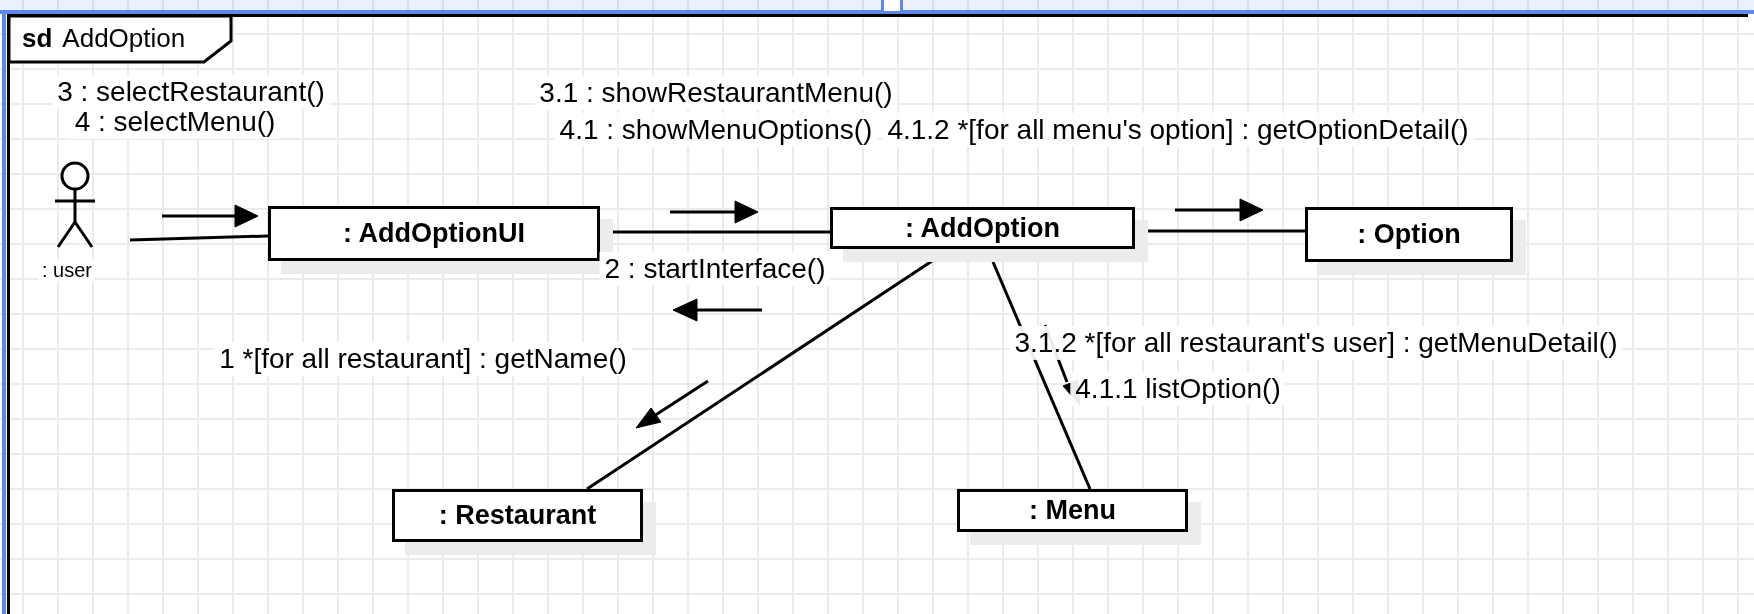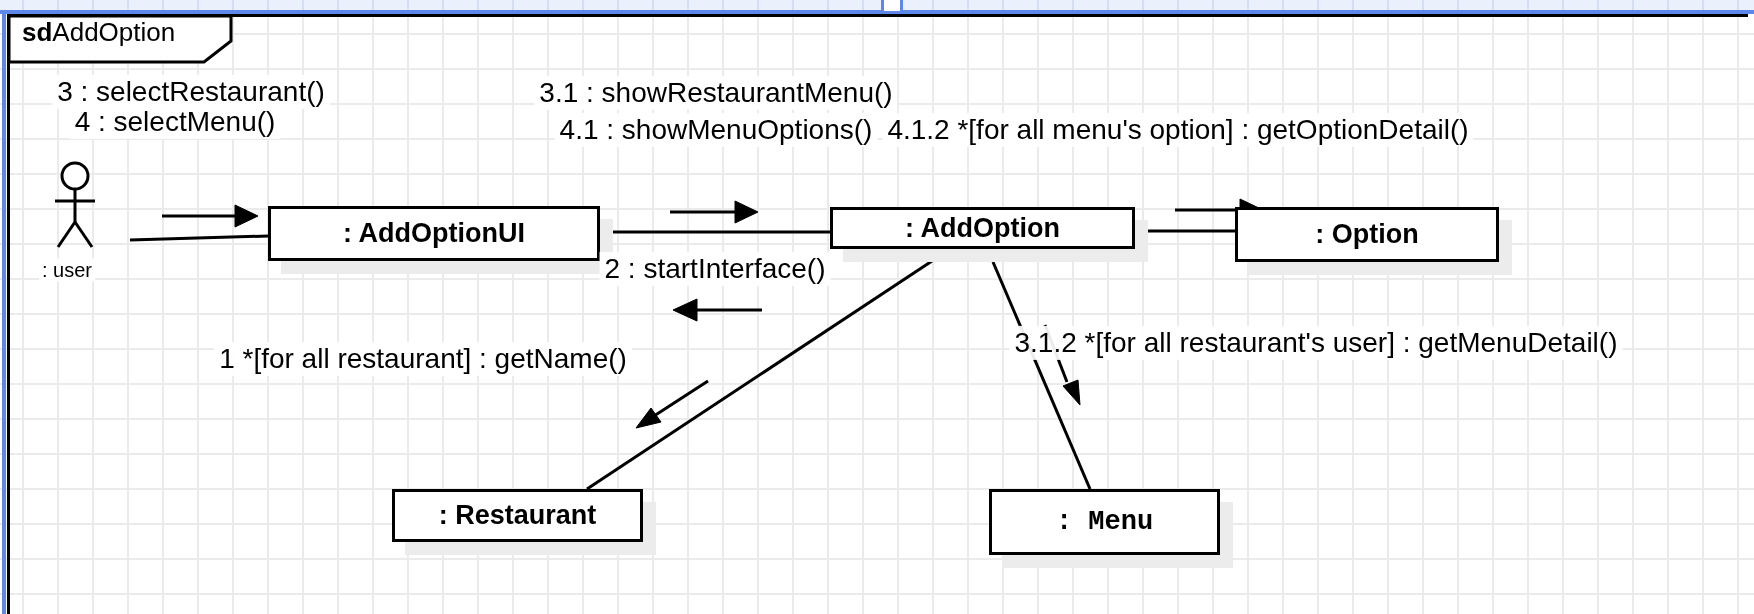--- a/index.html
+++ b/index.html
@@ -21,40 +21,40 @@
   
   .obj {
     position:absolute; box-sizing:border-box; z-index:10;
     background:#fff; border:3px solid #000;
     display:flex; align-items:center; justify-content:center;
     font-weight:bold; font-size:27px; white-space:nowrap;
     box-shadow:13px 13px 0 #ececec;
   }
   #obj-addoptionui { left:268px; top:206px; width:332px; height:55px; }
   #obj-addoption   { left:830px; top:207px; width:305px; height:42px; }
-  #obj-option      { left:1235px; top:207px; width:264px; height:55px;align-items:center; }
+  #obj-option      { left:1305px; top:207px; width:208px; height:55px;align-items:center; }
   #obj-restaurant  { left:392px; top:489px; width:251px; height:53px; }
-  #obj-menu        { left:989px; top:489px; width:231px; height:66px;font-family:Liberation Mono, monospace; }
+  #obj-menu        { left:957px; top:489px; width:231px; height:43px; }
 
   
   .msg {
     position:absolute; z-index:20; transform:translate(-50%,-50%);
     white-space:nowrap; font-size:28px; line-height:1.15;
     background:rgba(255,255,255,0.92); padding:1px 5px;
   }
   .actor-label {
     position:absolute; z-index:20; transform:translate(-50%,-50%);
     left:67px; top:270px; font-weight:normal; font-size:20px; white-space:nowrap;
     background:rgba(255,255,255,0.92); padding:0 3px;
   }
 
   
   .frame-tab-text {
     position:absolute; left:22px; top:17px; width:190px; height:42px; z-index:20;
-    display:flex; align-items:flex-start; font-size:26px; white-space:nowrap;
+    display:flex; align-items:center; gap:10px; font-size:26px; white-space:nowrap;
   }
   .frame-tab-text .kw { font-weight:bold; }
 
   
   .outside-strip {
     position:absolute; left:0; top:0; width:1754px; height:11px; z-index:40;
     background-color:#eaf1fc;
     background-image:linear-gradient(to right, #d4def2 2px, transparent 2px);
     background-size:35px 11px; background-position:22px 0;
   }
@@ -140,20 +140,21 @@
   <div class="actor-label">: user</div>
 
   <div class="msg" style="left:191px; top:92px;">3 : selectRestaurant()</div>
   <div class="msg" style="left:175px; top:122px;">4 : selectMenu()</div>
   <div class="msg" style="left:716px; top:93px;">3.1 : showRestaurantMenu()</div>
   <div class="msg" style="left:716px; top:130px;">4.1 : showMenuOptions()</div>
   <div class="msg" style="left:1178px; top:130px;">4.1.2 *[for all menu's option] : getOptionDetail()</div>
   <div class="msg" style="left:715px; top:269px;">2 : startInterface()</div>
   <div class="msg" style="left:423px; top:359px;">1 *[for all restaurant] : getName()</div>
   <div class="msg" style="left:1316px; top:343px;">3.1.2 *[for all restaurant's user] : getMenuDetail()</div>
+  <div class="msg" style="left:1178px; top:389px;">4.1.1 listOption()</div>
 
   <div class="outside-strip"></div>
   <div class="sel-h"></div>
   <div class="sel-v"></div>
   <div class="frame-h"></div>
   <div class="frame-v"></div>
   <div class="handle"></div>
 
 </div>
 

